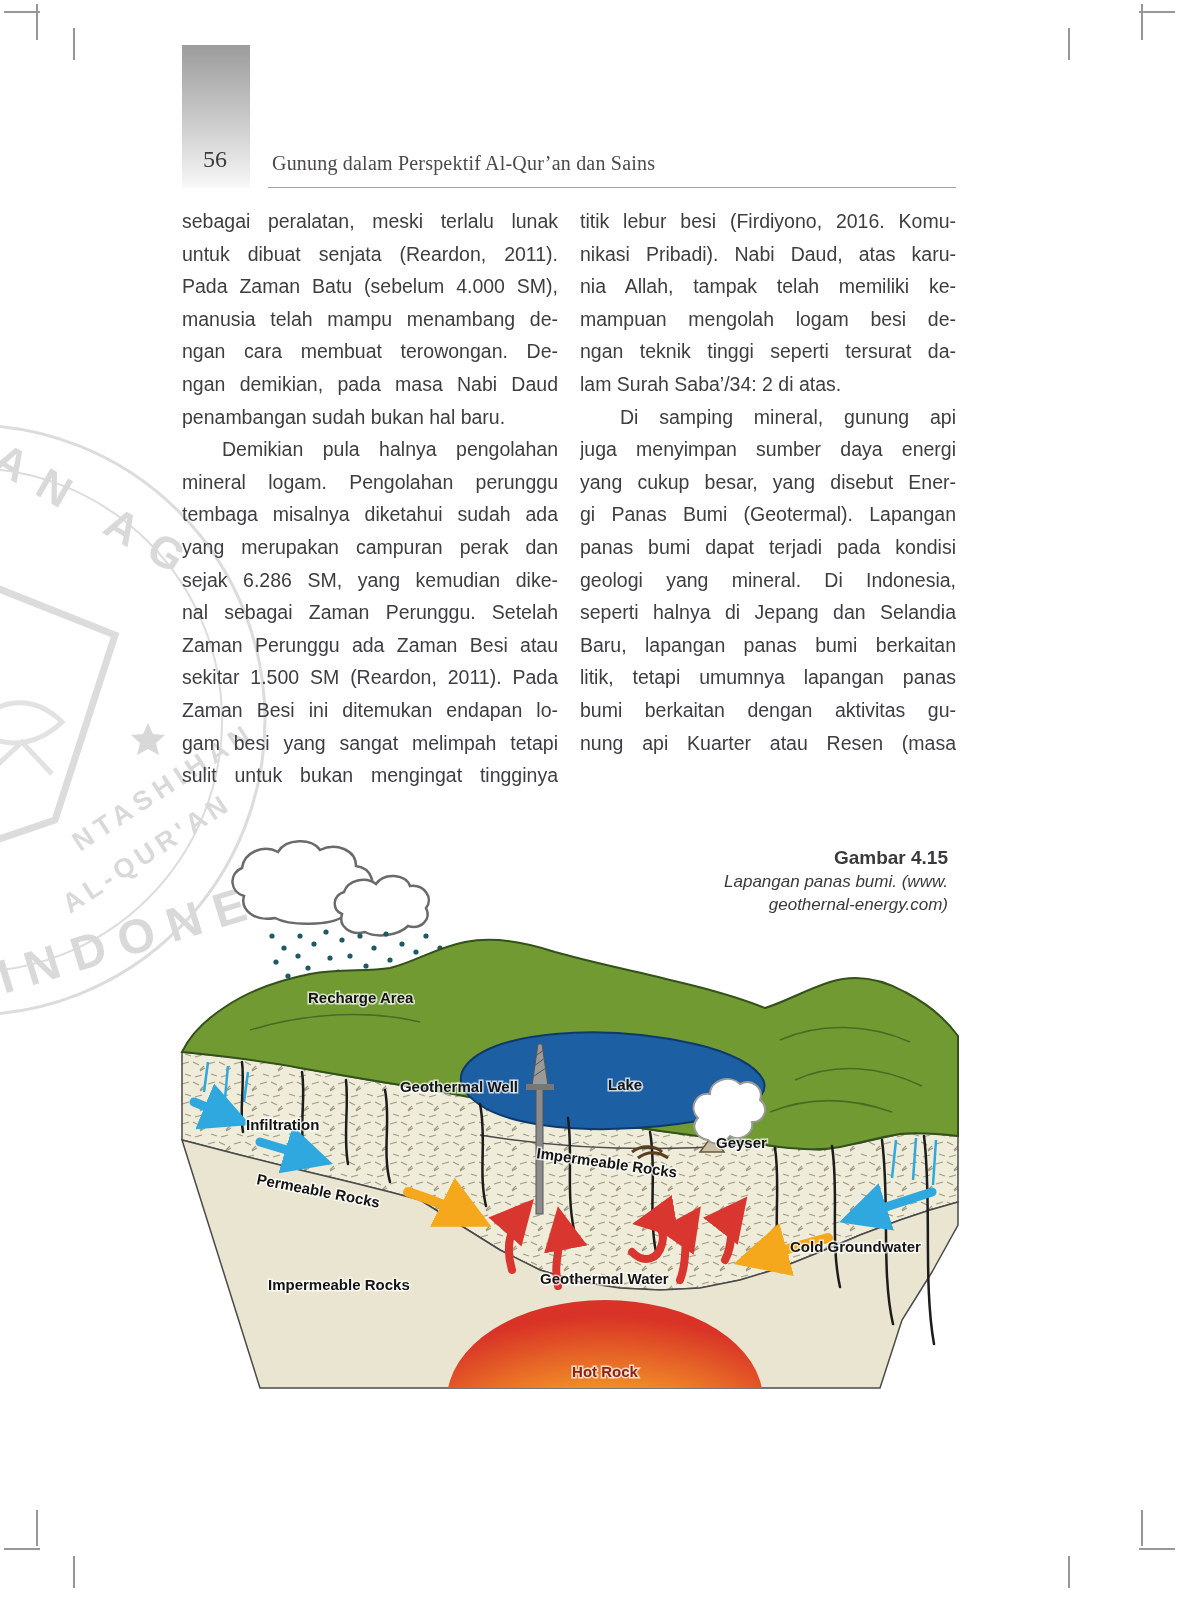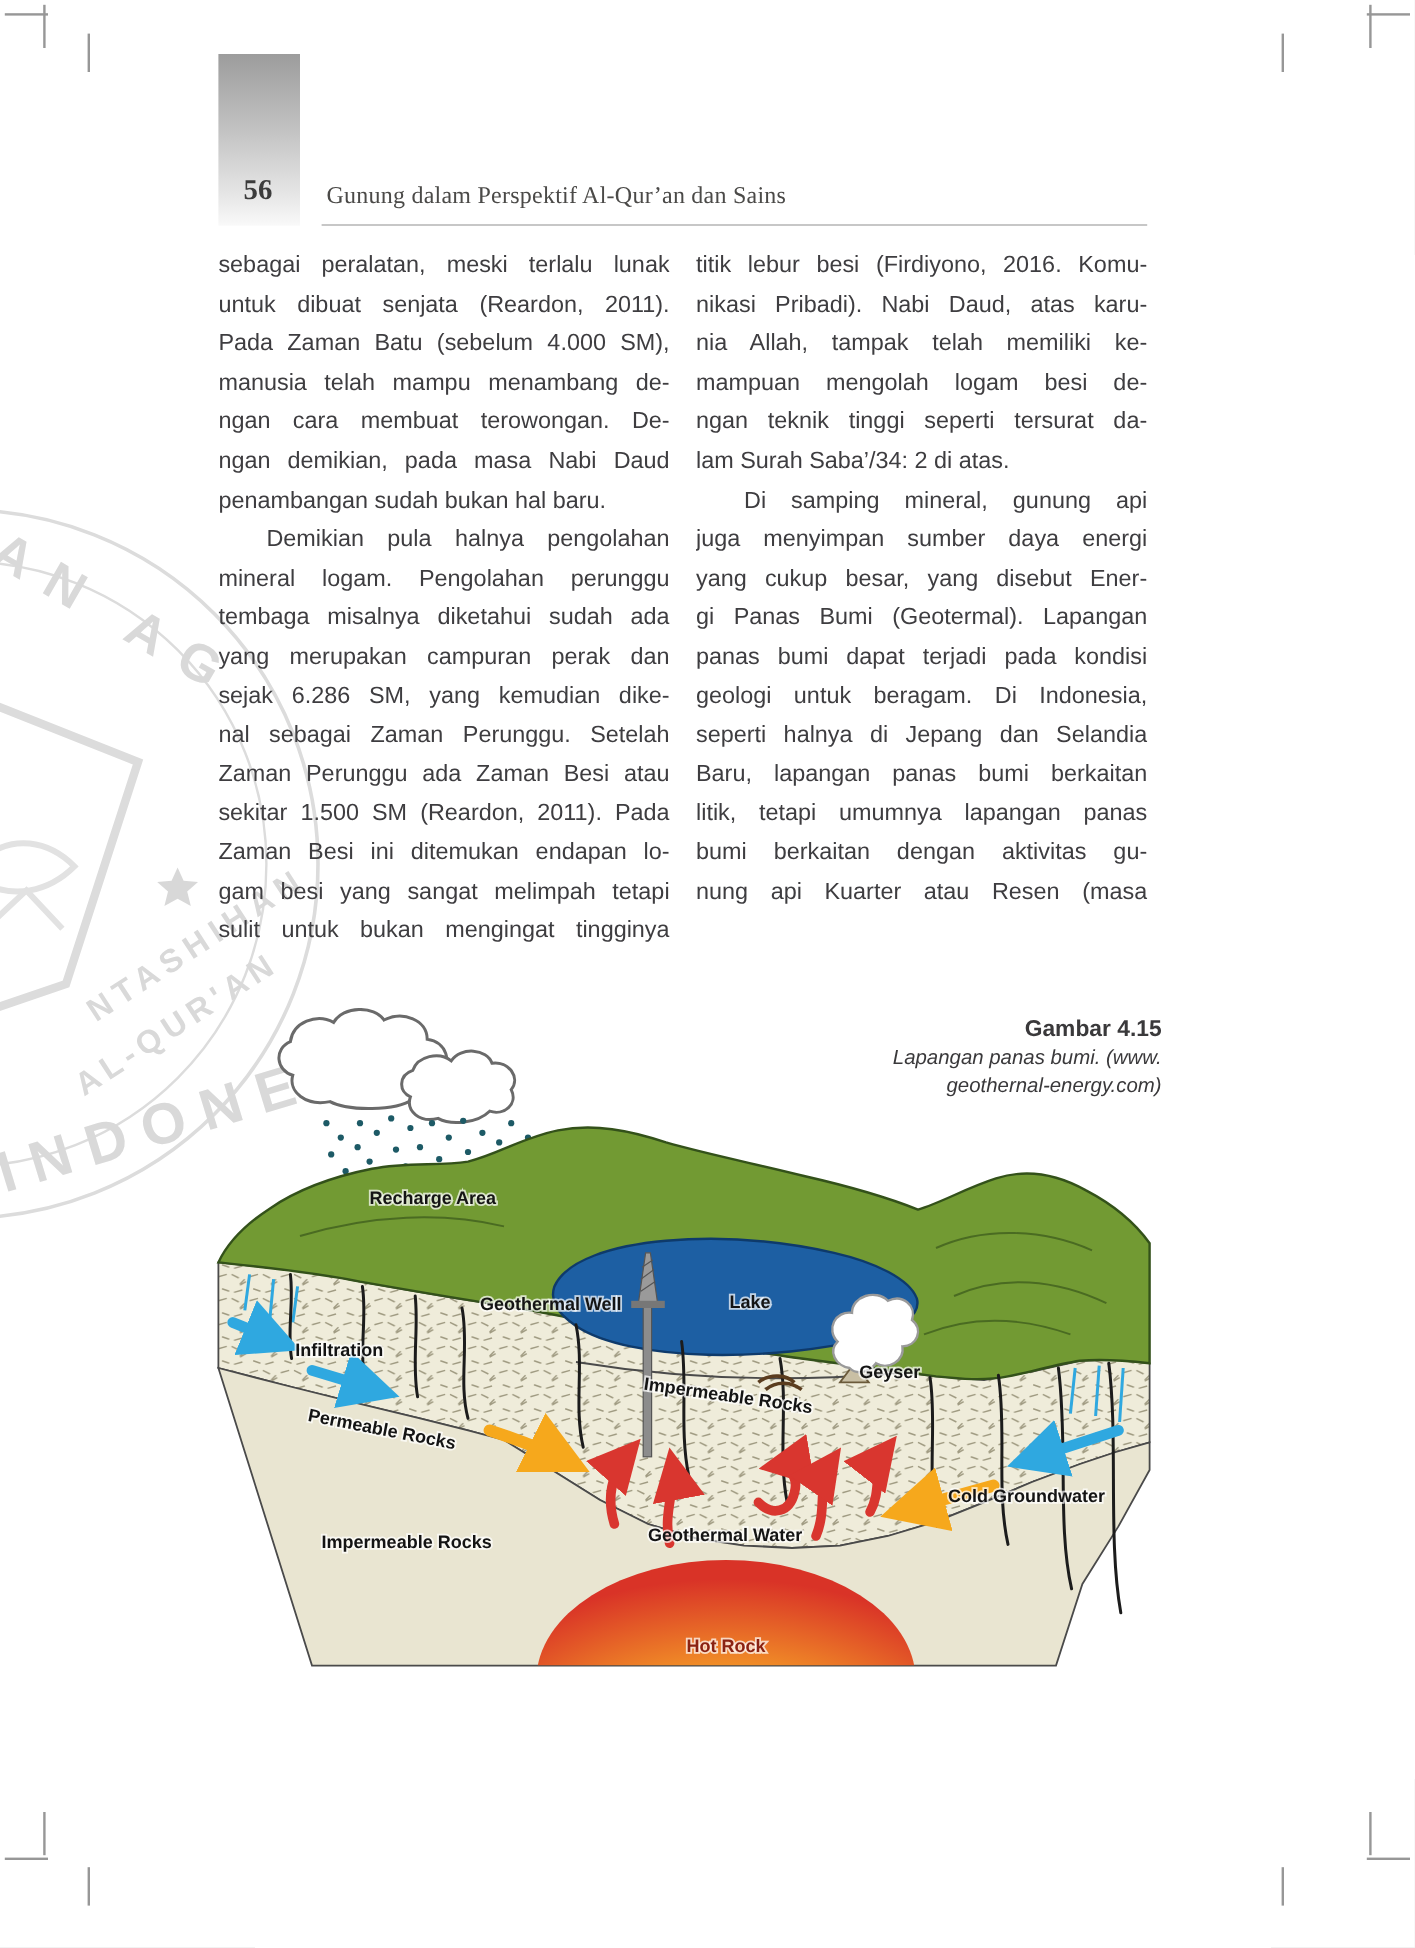--- a/index.html
+++ b/index.html
@@ -2,33 +2,33 @@
 <html><head>
 <meta charset="utf-8">
 <style>
   html,body{margin:0;padding:0;background:#e9e9e9;}
   .page{position:relative;width:1179px;height:1623px;margin:0 auto;background:#ffffff;
         font-family:"Liberation Sans",sans-serif;overflow:hidden;}
   .crop{position:absolute;background:#979797;}
   .grad-bar{position:absolute;left:182px;top:45px;width:68px;height:143px;
             background:linear-gradient(180deg,#9c9c9c 0%,#c3c3c3 45%,#e9e9e9 85%,#f9f9f9 100%);}
   .page-number{position:absolute;left:203px;top:146px;font-family:"Liberation Serif",serif;
-               font-size:24px;color:#3c3c3c;font-weight:bold;}
+               font-size:24px;color:#3c3c3c;}
   .header-title{position:absolute;left:272px;top:152px;font-family:"Liberation Serif",serif;
                 font-size:20px;color:#4b4a48;letter-spacing:.2px;}
   .header-rule{position:absolute;left:268px;top:187px;width:688px;height:0;
                border-top:1.5px solid #a3a3a3;}
   .col{position:absolute;top:205px;width:376px;color:#3e3d40;font-size:19.5px;}
   .col-left{left:182px;}
   .col-right{left:580px;}
   .tline{height:32.6px;line-height:32.6px;text-align:justify;text-align-last:justify;
          overflow:hidden;white-space:normal;}
   .tline.nj{text-align-last:left;}
   .tline.ind{text-indent:40px;}
-  .caption{position:absolute;left:612px;top:845px;width:356px;text-align:right;color:#3a393b;}
+  .caption{position:absolute;left:592px;top:845px;width:356px;text-align:right;color:#3a393b;}
   .caption-label{font-weight:bold;font-size:19px;line-height:25px;}
   .caption-line{font-style:italic;font-size:17px;line-height:23px;}
   .diagram{position:absolute;left:180px;top:840px;width:780px;height:560px;}
   .diagram text{font-family:"Liberation Sans",sans-serif;font-weight:bold;font-size:15px;
                 fill:#141414;paint-order:stroke;stroke:rgba(255,255,255,.72);stroke-width:3px;}
   .diagram text.t-hot{fill:#8b2212;}
   .wm{position:absolute;left:0;top:420px;width:300px;height:620px;}
   .wm text{font-family:"Liberation Sans",sans-serif;font-weight:bold;fill:#d9d9d9;}
 </style>
 </head>
@@ -94,21 +94,21 @@
       <div class="tline">nikasi Pribadi). Nabi Daud, atas karu-</div>
       <div class="tline">nia Allah, tampak telah memiliki ke-</div>
       <div class="tline">mampuan mengolah logam besi de-</div>
       <div class="tline">ngan teknik tinggi seperti tersurat da-</div>
       <div class="tline nj">lam Surah Saba’/34: 2 di atas.</div>
       <div class="tline ind">Di samping mineral, gunung api</div>
       <div class="tline">juga menyimpan sumber daya energi</div>
       <div class="tline">yang cukup besar, yang disebut Ener-</div>
       <div class="tline">gi Panas Bumi (Geotermal). Lapangan</div>
       <div class="tline">panas bumi dapat terjadi pada kondisi</div>
-      <div class="tline">geologi untuk beragam. Di Indonesia,</div>
+      <div class="tline">geologi yang mineral. Di Indonesia,</div>
       <div class="tline">seperti halnya di Jepang dan Selandia</div>
       <div class="tline">Baru, lapangan panas bumi berkaitan</div>
       <div class="tline">litik, tetapi umumnya lapangan panas</div>
       <div class="tline">bumi berkaitan dengan aktivitas gu-</div>
       <div class="tline">nung api Kuarter atau Resen (masa</div>
     </div>
 
   <div class="caption">
     <div class="caption-label">Gambar 4.15</div>
     <div class="caption-line">Lapangan panas bumi. (www.</div>

